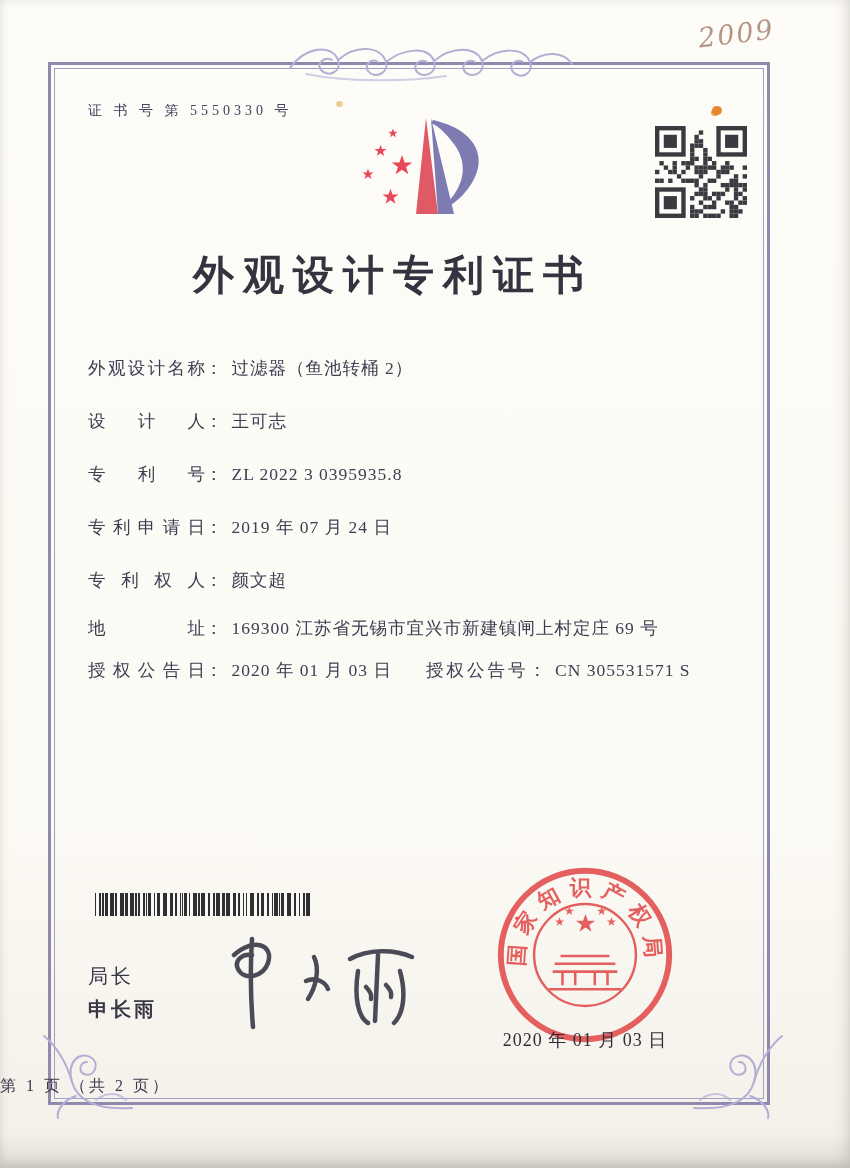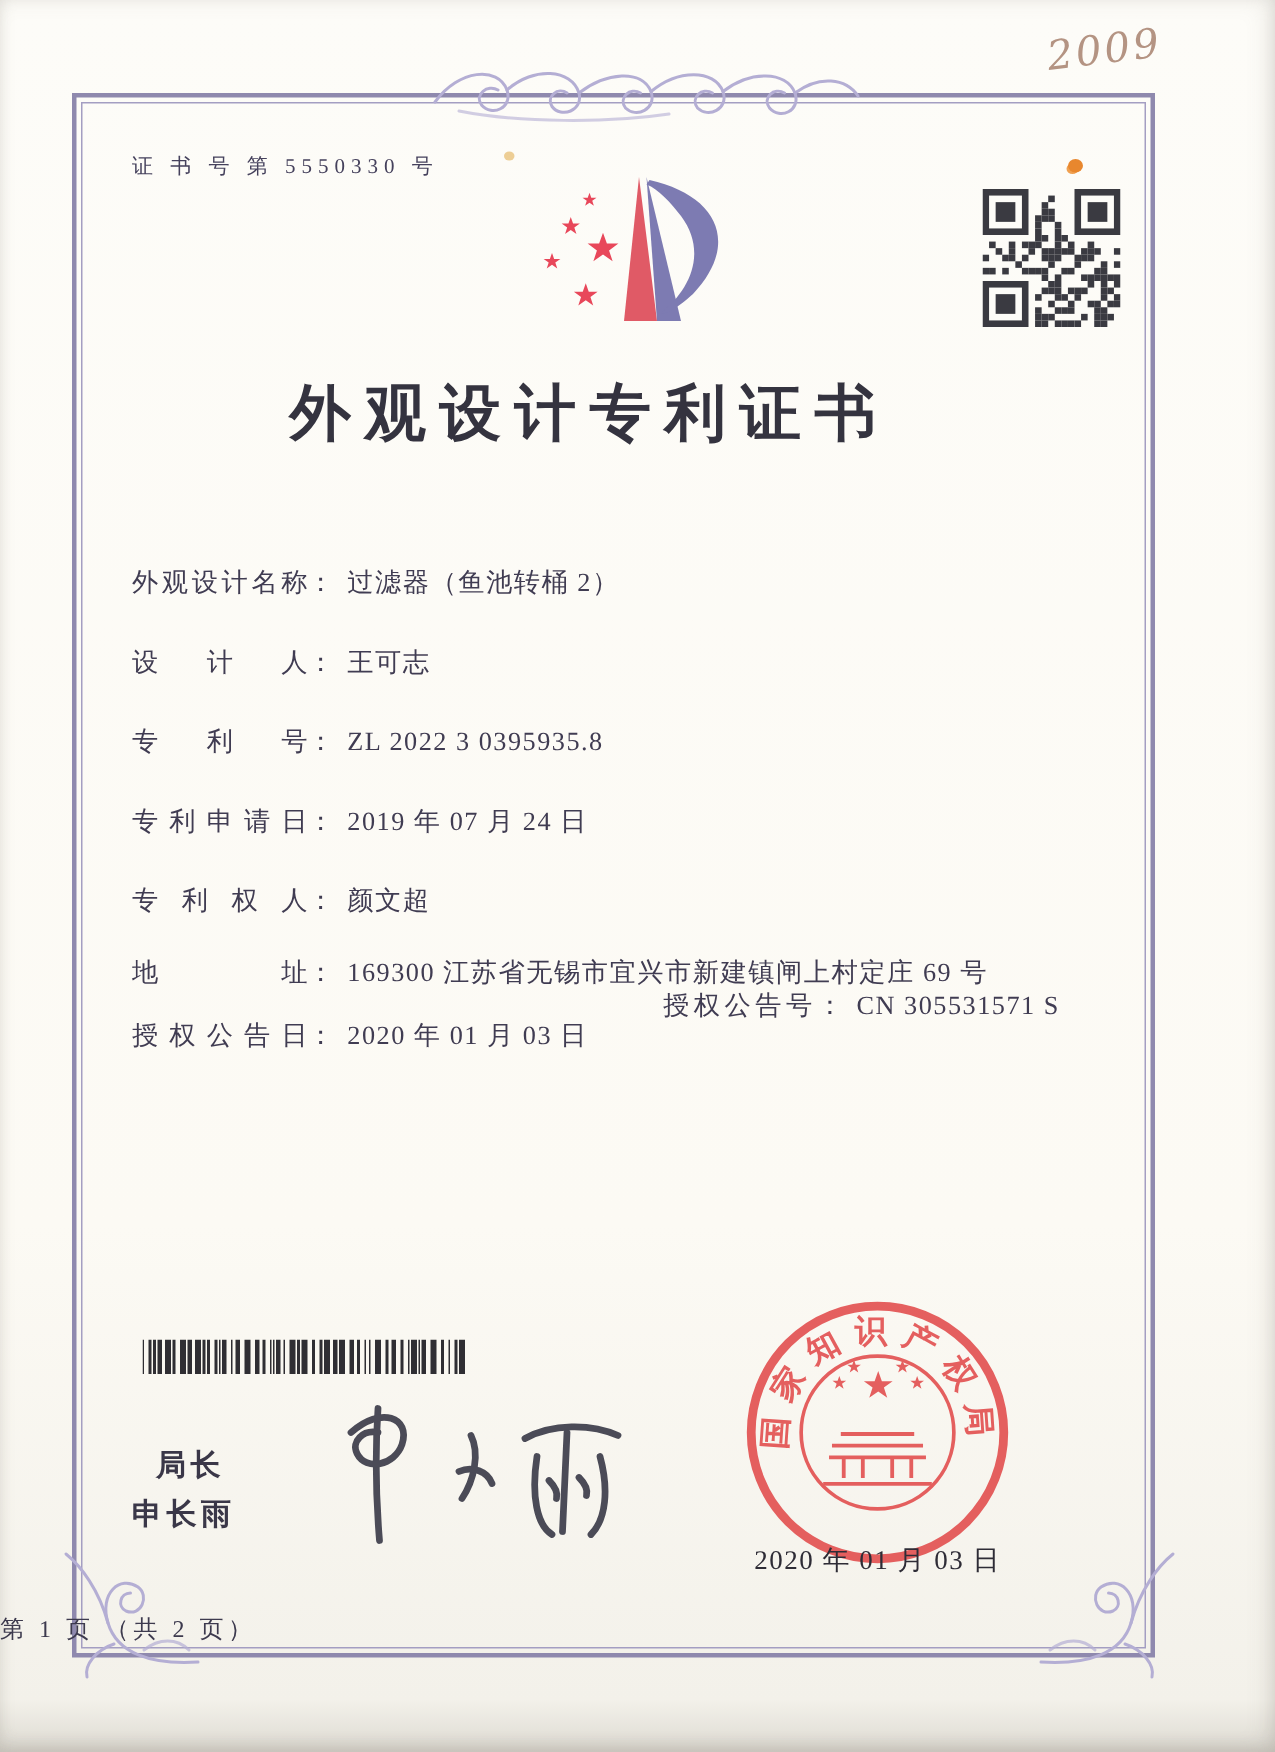--- a/index.html
+++ b/index.html
@@ -20,33 +20,33 @@
              font-style:italic;transform:rotate(-7deg);font-family:"DejaVu Serif",serif;letter-spacing:2px;opacity:.85;}
   .logo{position:absolute;left:350px;top:110px;}
   .qr{position:absolute;left:655px;top:126px;}
   .speck{position:absolute;border-radius:50%;}
   .speck.a{left:712px;top:106px;width:10px;height:9px;background:#e8872e;box-shadow:-2px 2px 0 -1px #f0a050;}
   .speck.b{left:336px;top:101px;width:7px;height:6px;background:#e9c27c;opacity:.8;}
   .title{position:absolute;left:0;top:248px;width:786px;text-align:center;
          font-size:41px;font-weight:bold;letter-spacing:9px;color:#34333f;}
   
   .frow{position:absolute;left:88px;width:680px;font-size:17.5px;color:#403c52;white-space:nowrap;}
-  .frow .lab{display:inline-block;width:117px;text-align:justify;text-align-last:justify;vertical-align:bottom;margin-top:20px;}
+  .frow .lab{display:inline-block;width:117px;text-align:justify;text-align-last:justify;vertical-align:bottom;}
   .frow .val{margin-left:9px;letter-spacing:1px;}
   .r1{top:356px}.r2{top:409px}.r3{top:462px}.r4{top:515px}.r5{top:568px}.r6{top:616px}.r7{top:658px}
-  .grant2{position:absolute;left:354px;top:0;}
+  .grant2{position:absolute;left:338px;top:0;}
   .grant2 .lab2{letter-spacing:3px;}
   
   .bodytext{position:absolute;left:88px;top:690px;width:678px;font-size:17.5px;line-height:35px;
             text-align:justify;color:#3b384c;}
   .bodytext p{margin:0;text-indent:2em;}
   
   .barcode{position:absolute;left:95px;top:893px;}
   
-  .sig-title{position:absolute;left:88px;top:963px;font-size:20px;font-weight:bold;color:#3a3748;letter-spacing:3px;margin-left:16px;}
+  .sig-title{position:absolute;left:88px;top:963px;font-size:20px;font-weight:normal;color:#3a3748;letter-spacing:3px;}
   .sig-name{position:absolute;left:88px;top:996px;font-size:20px;font-weight:bold;color:#3a3748;letter-spacing:3px;}
   .signature{position:absolute;left:218px;top:925px;}
   .signature path{fill:none;stroke:#4b4b57;stroke-width:4.5;stroke-linecap:round;stroke-linejoin:round;}
   
   .seal{position:absolute;left:492px;top:862px;opacity:.88;}
   .seal-date{position:absolute;left:492px;top:1028px;width:186px;text-align:center;
              font-size:18px;color:#2e2c36;letter-spacing:1px;white-space:nowrap;}
   
   .page-info{position:absolute;left:0;top:1076px;width:736px;text-align:left;font-size:16px;
              letter-spacing:3px;color:#3d3a4e;}

